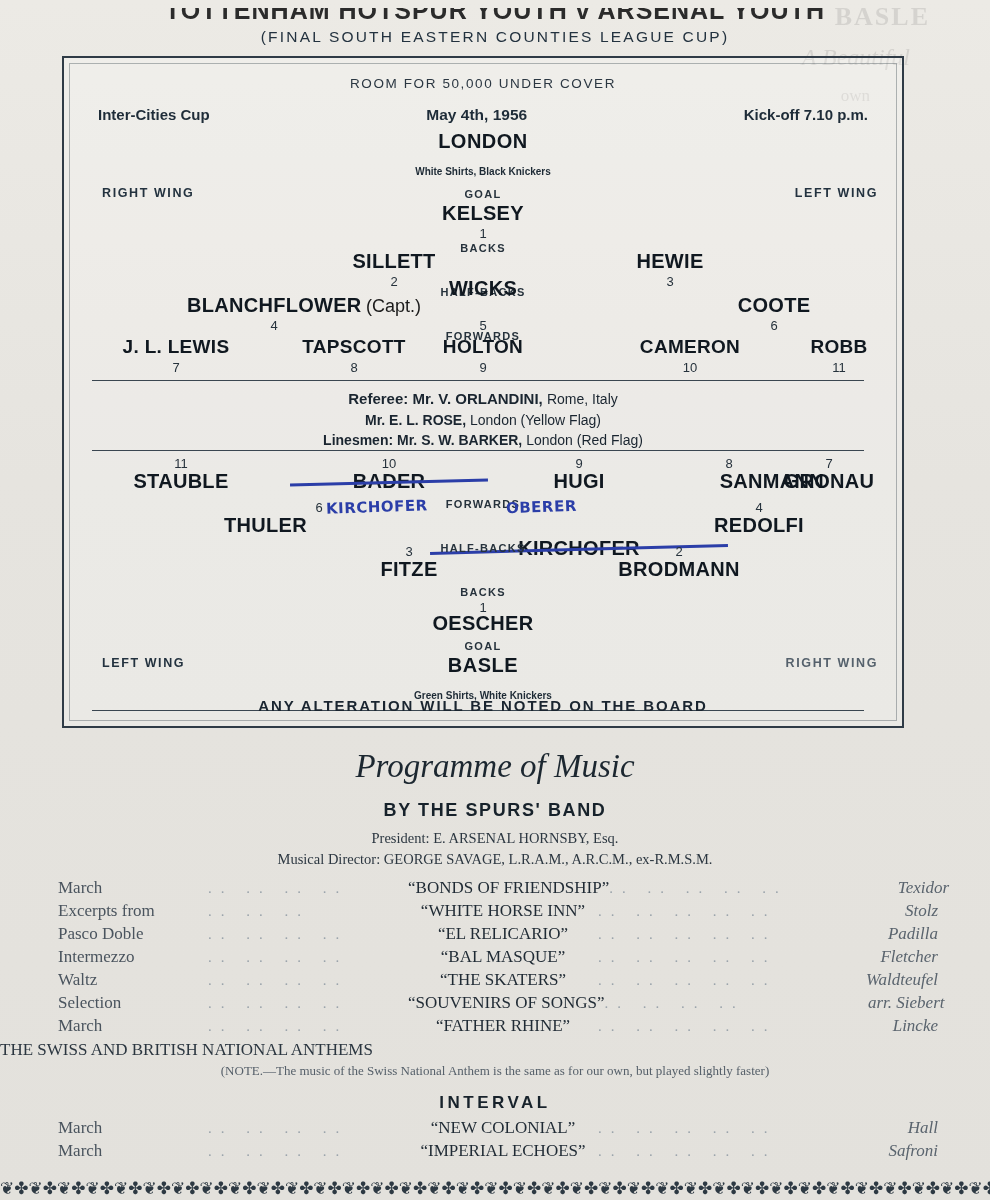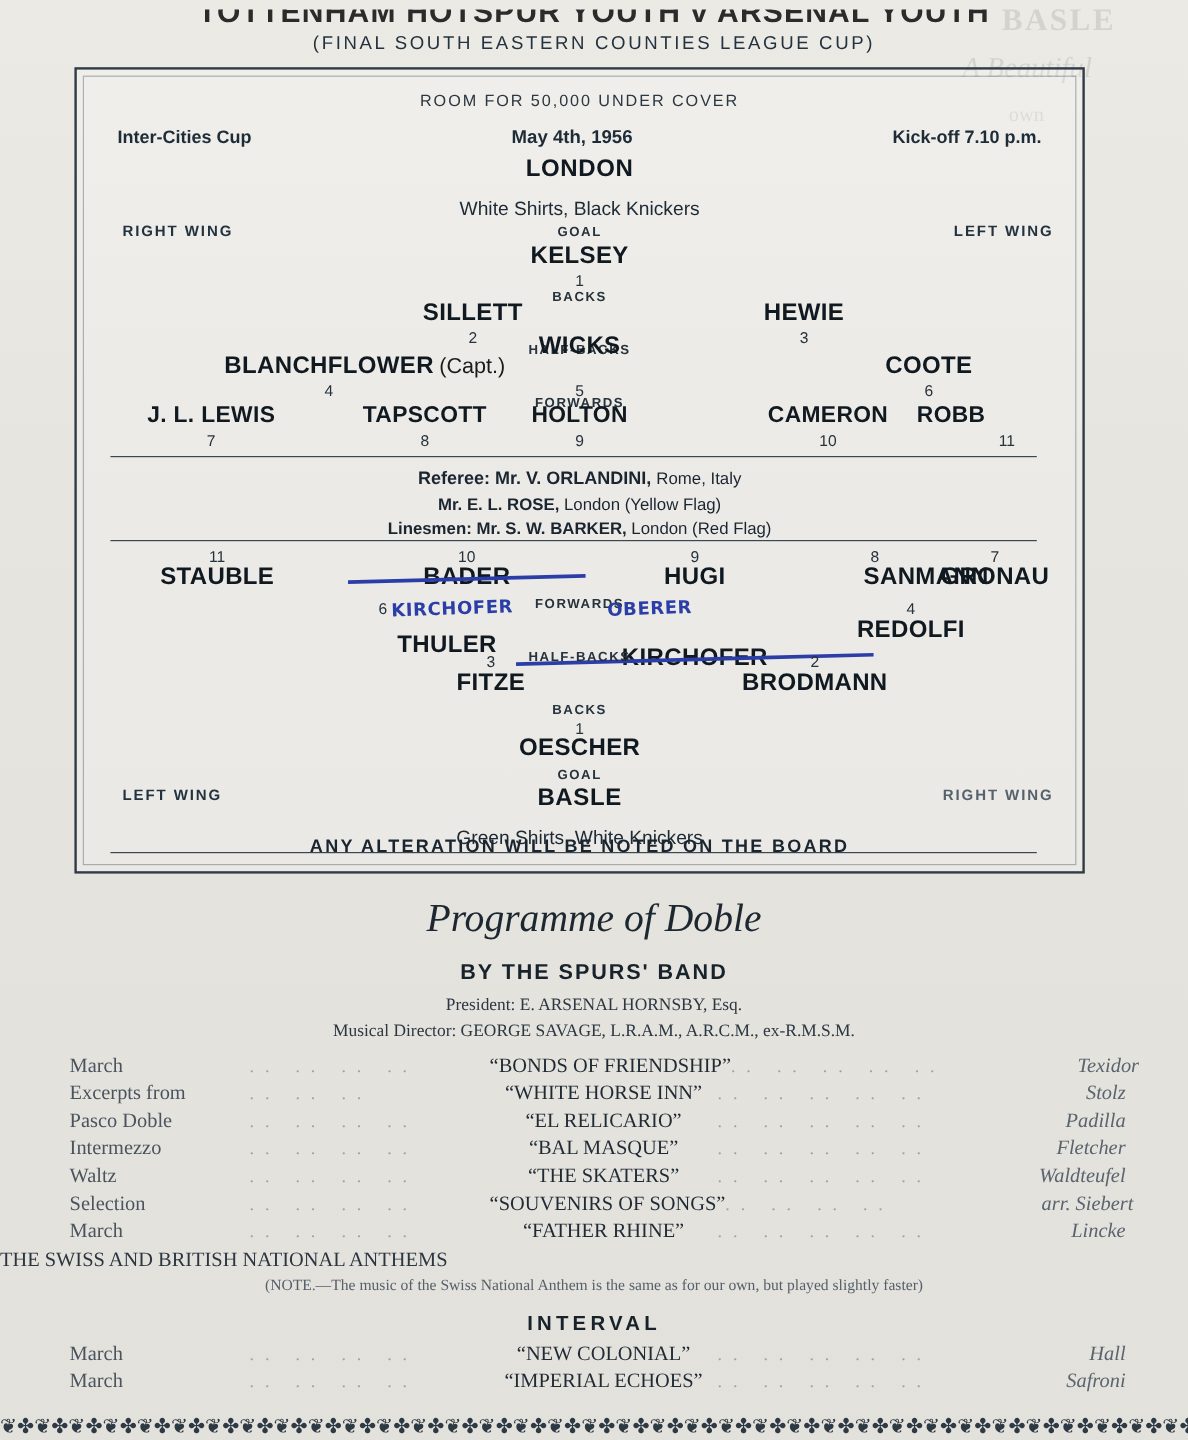--- a/index.html
+++ b/index.html
@@ -104,22 +104,22 @@
   .row-meta .date { font-size: 15.5px; }
 
   .big-team {
     font-size: 20px;
     font-weight: bold;
     letter-spacing: 0.5px;
     color: #101820;
   }
   .team-london { top: 72px; }
   .kit-line {
-    font-size: 16px;
-    font-weight: normal;
+    font-size: 10px;
+    font-weight: bold;
     color: #1d2a35;
   }
   .kit-london { top: 108px; }
 
   .wing {
     position: absolute;
     font-size: 12.5px;
     letter-spacing: 1.6px;
     font-weight: 600;
     color: #23323f;
@@ -398,21 +398,21 @@
 
     <div class="centered poslabel" style="top:272px;">FORWARDS</div>
     <div class="abs player small" style="top:278px; left:22px; width:180px; text-align:center;">J. L. LEWIS</div>
     <div class="abs num" style="top:302px; left:22px; width:180px; text-align:center;">7</div>
     <div class="abs player small" style="top:278px; left:190px; width:200px; text-align:center;">TAPSCOTT</div>
     <div class="abs num" style="top:302px; left:190px; width:200px; text-align:center;">8</div>
     <div class="centered player small" style="top:278px;">HOLTON</div>
     <div class="centered num" style="top:302px;">9</div>
     <div class="abs player small" style="top:278px; left:516px; width:220px; text-align:center;">CAMERON</div>
     <div class="abs num" style="top:302px; left:516px; width:220px; text-align:center;">10</div>
-    <div class="abs player small" style="top:278px; left:700px; width:150px; text-align:left;">ROBB</div>
+    <div class="abs player small" style="top:278px; left:700px; width:150px; text-align:center;">ROBB</div>
     <div class="abs num" style="top:302px; left:700px; width:150px; text-align:center;">11</div>
 
     <div class="rule" style="top:322px;"></div>
 
     <div class="officials">
       <div>
         <span class="lbl">Referee:</span>
         <b>Mr. V. ORLANDINI,</b>
         <span class="small">Rome, Italy</span>
       </div>
@@ -441,21 +441,21 @@
 
     <div class="abs num" style="top:398px; left:570px; width:190px; text-align:center;">8</div>
     <div class="abs player" style="top:412px; left:570px; width:190px; text-align:right;">SANMANN</div>
 
     <div class="abs num" style="top:398px; left:690px; width:150px; text-align:center;">7</div>
     <div class="abs player" style="top:412px; left:690px; width:150px; text-align:center;">GRONAU</div>
 
     <div class="centered poslabel" style="top:440px;">FORWARDS</div>
 
     <div class="abs num" style="top:442px; left:160px; width:190px; text-align:center;">6</div>
-    <div class="abs player" style="top:468px; left:160px; width:190px; text-align:right;">THULER</div>
+    <div class="abs player" style="top:456px; left:160px; width:190px; text-align:left;">THULER</div>
 
     <div class="ink" style="top:440px; left:442px;">OBERER</div>
     <div class="abs player strike" style="top:456px; left:370px; width:290px; text-align:center;">KIRCHOFER</div>
 
     <div class="abs num" style="top:442px; left:600px; width:190px; text-align:center;">4</div>
     <div class="abs player" style="top:456px; left:600px; width:190px; text-align:center;">REDOLFI</div>
 
     <div class="centered poslabel" style="top:484px;">HALF-BACKS</div>
 
     <div class="abs num" style="top:486px; left:250px; width:190px; text-align:center;">3</div>
@@ -471,21 +471,21 @@
     <div class="wing wing-left-bottom">LEFT WING</div>
     <div class="wing wing-right-bottom">RIGHT WING</div>
 
     <div class="centered big-team" style="top:596px;">BASLE</div>
     <div class="centered kit-line" style="top:632px;">Green Shirts, White Knickers</div>
 
     <div class="rule" style="top:652px;"></div>
     <div class="alteration">ANY ALTERATION WILL BE NOTED ON THE BOARD</div>
   </div>
 
-  <div class="music-title">Programme of Doble</div>
+  <div class="music-title">Programme of Music</div>
   <div class="band">BY THE SPURS' BAND</div>
   <div class="pres">President: E. ARSENAL HORNSBY, Esq.</div>
   <div class="md">Musical Director: GEORGE SAVAGE, L.R.A.M., A.R.C.M., ex-R.M.S.M.</div>
 
   <div class="music-list first">
     <div class="mrow">
       <span class="type">March</span>
       <span class="dots-left">.. .. .. ..</span>
       <span class="piece">“BONDS OF FRIENDSHIP”</span>
       <span class="dots-right">.. .. .. .. ..</span>

